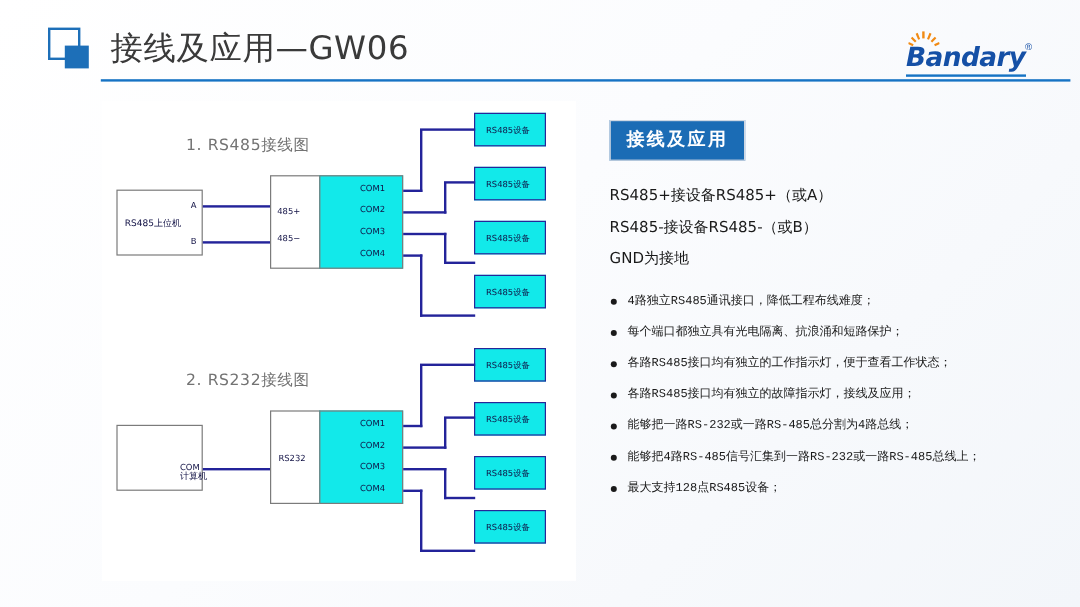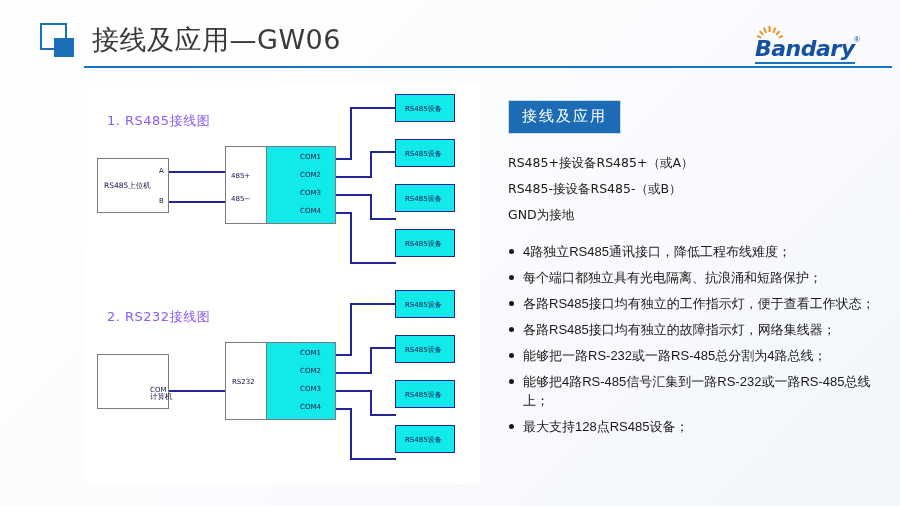--- a/index.html
+++ b/index.html
@@ -52,22 +52,22 @@
 
   
   .panel{
     position:absolute;left:85px;top:84px;width:395px;height:400px;
     background:#ffffff;
   }
 
   
   .dgm{position:absolute;left:0;top:0;width:395px;height:200px;}
   .sec-title{
-    position:absolute;font-size:13px;color:#8b5cf6;letter-spacing:.5px;
-    font-family:"DejaVu Sans","Liberation Sans",sans-serif;white-space:nowrap;
+    position:absolute;font-size:13px;color:#737373;letter-spacing:.5px;
+    font-family:"DejaVu Sans","Liberation Sans",sans-serif;white-space:nowrap;margin-left:48px;
   }
   .box-white{
     position:absolute;background:#ffffff;border:1px solid #7b7b7b;box-sizing:border-box;
   }
   .box-hub-left{
     position:absolute;background:#ffffff;border:1px solid #7b7b7b;box-sizing:border-box;
   }
   .box-hub-right{
     position:absolute;background:#12e9ea;border:1px solid #7b7b7b;box-sizing:border-box;
   }
@@ -79,34 +79,34 @@
     font-family:"DejaVu Sans","Liberation Sans",sans-serif;
   }
   .lbl-b{font-weight:normal;}
   .lbl-host{font-size:7.5px;}
   .wire{position:absolute;background:#23239a;}
 
   
   .right{position:absolute;left:508px;top:100px;width:380px;}
   .badge{
     display:inline-block;background:#1b6cb5;color:#ffffff;
-    font-size:15px;font-weight:normal;letter-spacing:2px;
+    font-size:15px;font-weight:bold;letter-spacing:2px;
     padding:6px 13px 7px 13px;border:1px solid #cfd8e3;
     font-family:"DejaVu Sans","Liberation Sans",sans-serif;
   }
   .spec-lines{margin-top:16px;}
   .spec-line{
     font-size:12.5px;color:#1a1a1a;line-height:26px;white-space:nowrap;
     font-family:"DejaVu Sans","Liberation Sans",sans-serif;
   }
   .bullets{margin-top:14px;}
   .bullet{
     position:relative;padding-left:15px;margin-bottom:7px;
-    font-size:13px;color:#1a1a1a;line-height:19px;
-    font-family:Liberation Sans, sans-serif;
+    font-size:10px;color:#1a1a1a;line-height:19px;
+    font-family:Liberation Mono, monospace;
   }
   .bullet .dot{
     position:absolute;left:1px;top:7px;width:5px;height:5px;border-radius:50%;
     background:#1a1a1a;
   }
 </style>
 </head>
 <body>
 
 <div class="slide">
@@ -259,21 +259,21 @@
       <div class="bullet">
         <span class="dot"></span>
         <span>每个端口都独立具有光电隔离、抗浪涌和短路保护；</span>
       </div>
       <div class="bullet">
         <span class="dot"></span>
         <span>各路RS485接口均有独立的工作指示灯，便于查看工作状态；</span>
       </div>
       <div class="bullet">
         <span class="dot"></span>
-        <span>各路RS485接口均有独立的故障指示灯，网络集线器；</span>
+        <span>各路RS485接口均有独立的故障指示灯，接线及应用；</span>
       </div>
       <div class="bullet">
         <span class="dot"></span>
         <span>能够把一路RS-232或一路RS-485总分割为4路总线；</span>
       </div>
       <div class="bullet">
         <span class="dot"></span>
         <span>能够把4路RS-485信号汇集到一路RS-232或一路RS-485总线上；</span>
       </div>
       <div class="bullet">

